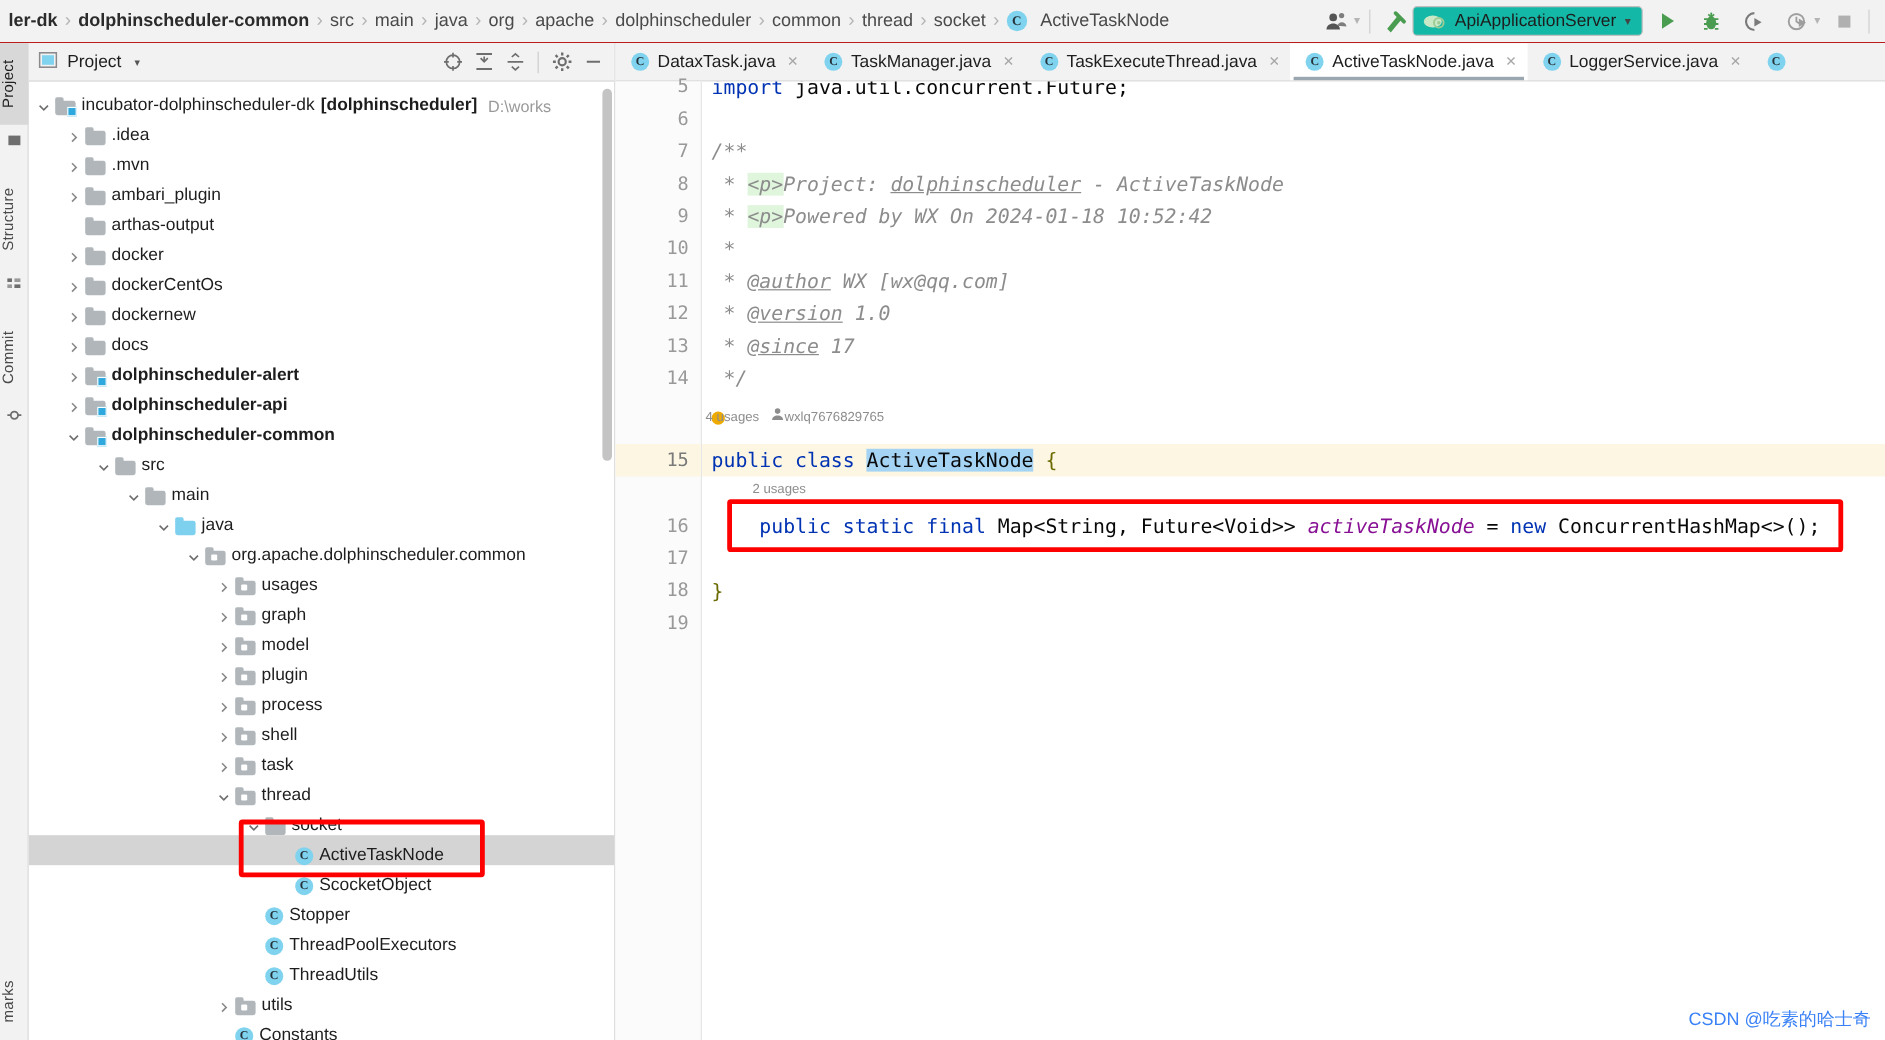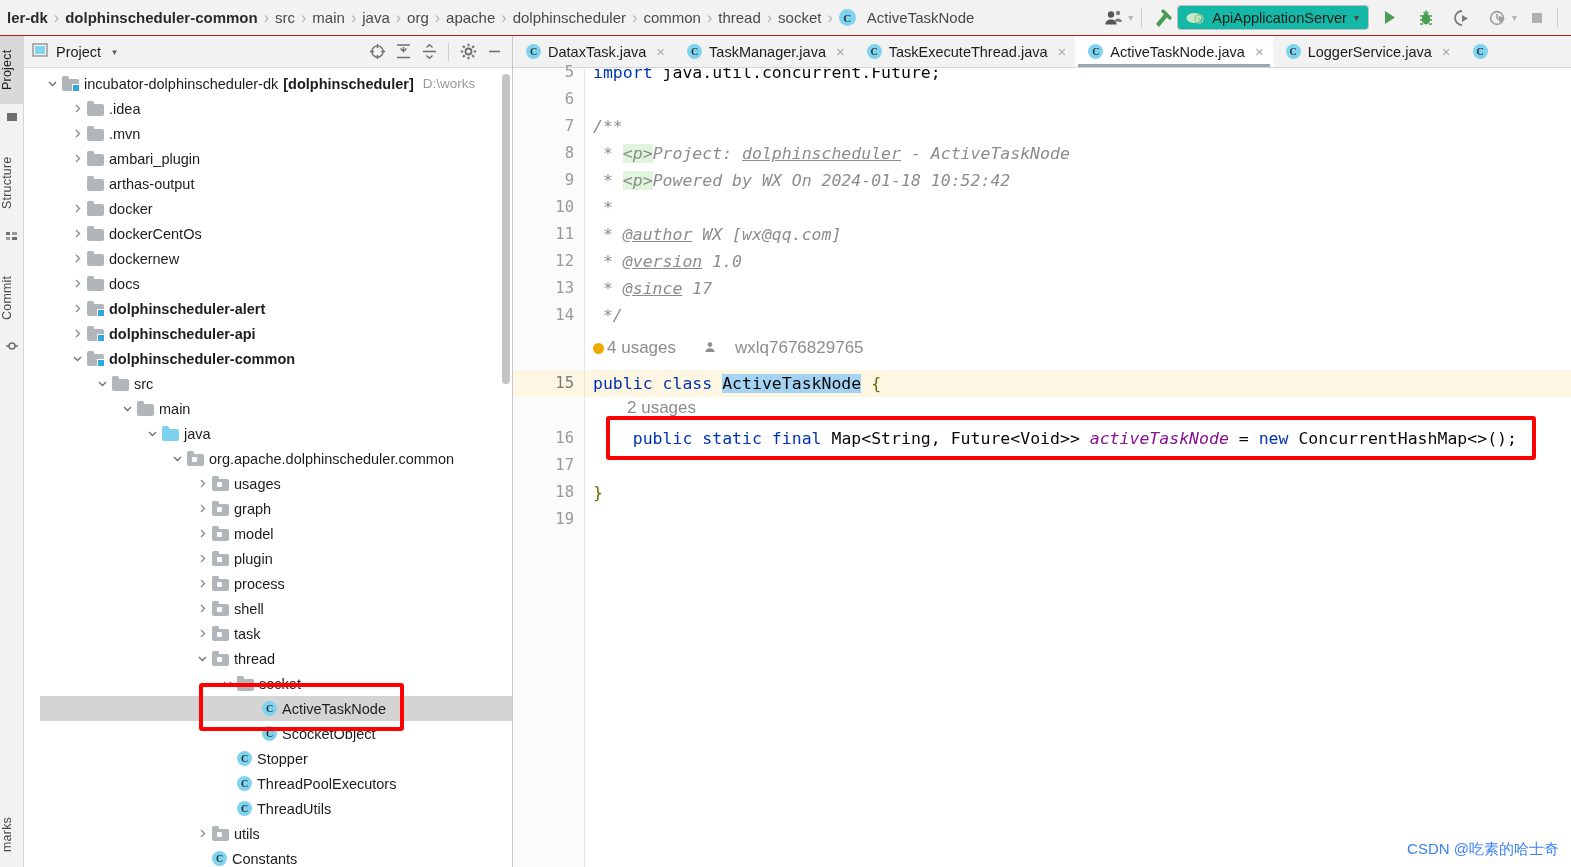--- a/index.html
+++ b/index.html
@@ -80,22 +80,22 @@
     height: 32px; background: #f2f2f2; border-bottom: 1px solid #dadada;
     display: flex; align-items: center; padding: 0 6px 0 8px;
   }
   .pp-title { font-size: 14.5px; color: #1d1d1d; margin-left: 8px; }
   .pp-caret { margin-left: 11px; color: #555; font-size: 9px; }
   .pp-tools { margin-left: auto; display: flex; align-items: center; gap: 2px; }
   .pp-tool { width: 24px; height: 24px; display: flex; align-items: center; justify-content: center; }
 
   .tree { position: relative; height: 799px; overflow: hidden; padding-top: 3px; }
   .trow {
-    display: flex; align-items: center; height: 25px;
-    font-size: 14.5px; color: #1d1d1d; white-space: nowrap; position: relative; margin-left: 16px;
+    display: flex; align-items: flex-end; height: 25px;
+    font-size: 14.5px; color: #1d1d1d; white-space: nowrap; position: relative;
   }
   .trow.selected { background: #d4d4d4; }
   .twist {
     width: 13px; height: 13px; flex: 0 0 auto;
     display: inline-flex; align-items: center; justify-content: center;
     margin-right: 3px; color: #6e6e6e;
   }
   .twist.empty { visibility: hidden; }
   .tlabel { margin-left: 5px; }
   .tlabel.bold { font-weight: bold; }
@@ -168,22 +168,22 @@
   .cmt-tag { color: #8c8c8c; font-style: italic; text-decoration: underline; }
   .pgreen { background: #dff5dc; }
   .fld { color: #871094; font-style: italic; }
   .cls-hl { background: #a5d3f4; }
   .brace { color: #6a6a00; }
   .plain { color: #080808; }
   .squig { text-decoration: underline; text-decoration-style: wavy; text-decoration-color: #c0c0c0; }
 
   .hint {
     position: absolute; height: 20px; line-height: 20px;
-    font-family: "Liberation Sans", sans-serif; font-size: 17px; color: #8d8d8d;
-    display: flex; align-items: center; gap: 19px; white-space: nowrap;
+    font-family: "Liberation Sans", sans-serif; font-size: 11px; color: #8d8d8d;
+    display: flex; align-items: center; gap: 0; white-space: nowrap;
   }
   .bulb {
     width: 11px; height: 11px; border-radius: 50%; background: #edaa00;
     display: inline-block;
   }
   .foldmark {
     position: absolute; right: 5px; width: 11px; height: 11px; color: #a0a0a0;
     font-size: 11px; line-height: 11px; text-align: center;
   }
 

